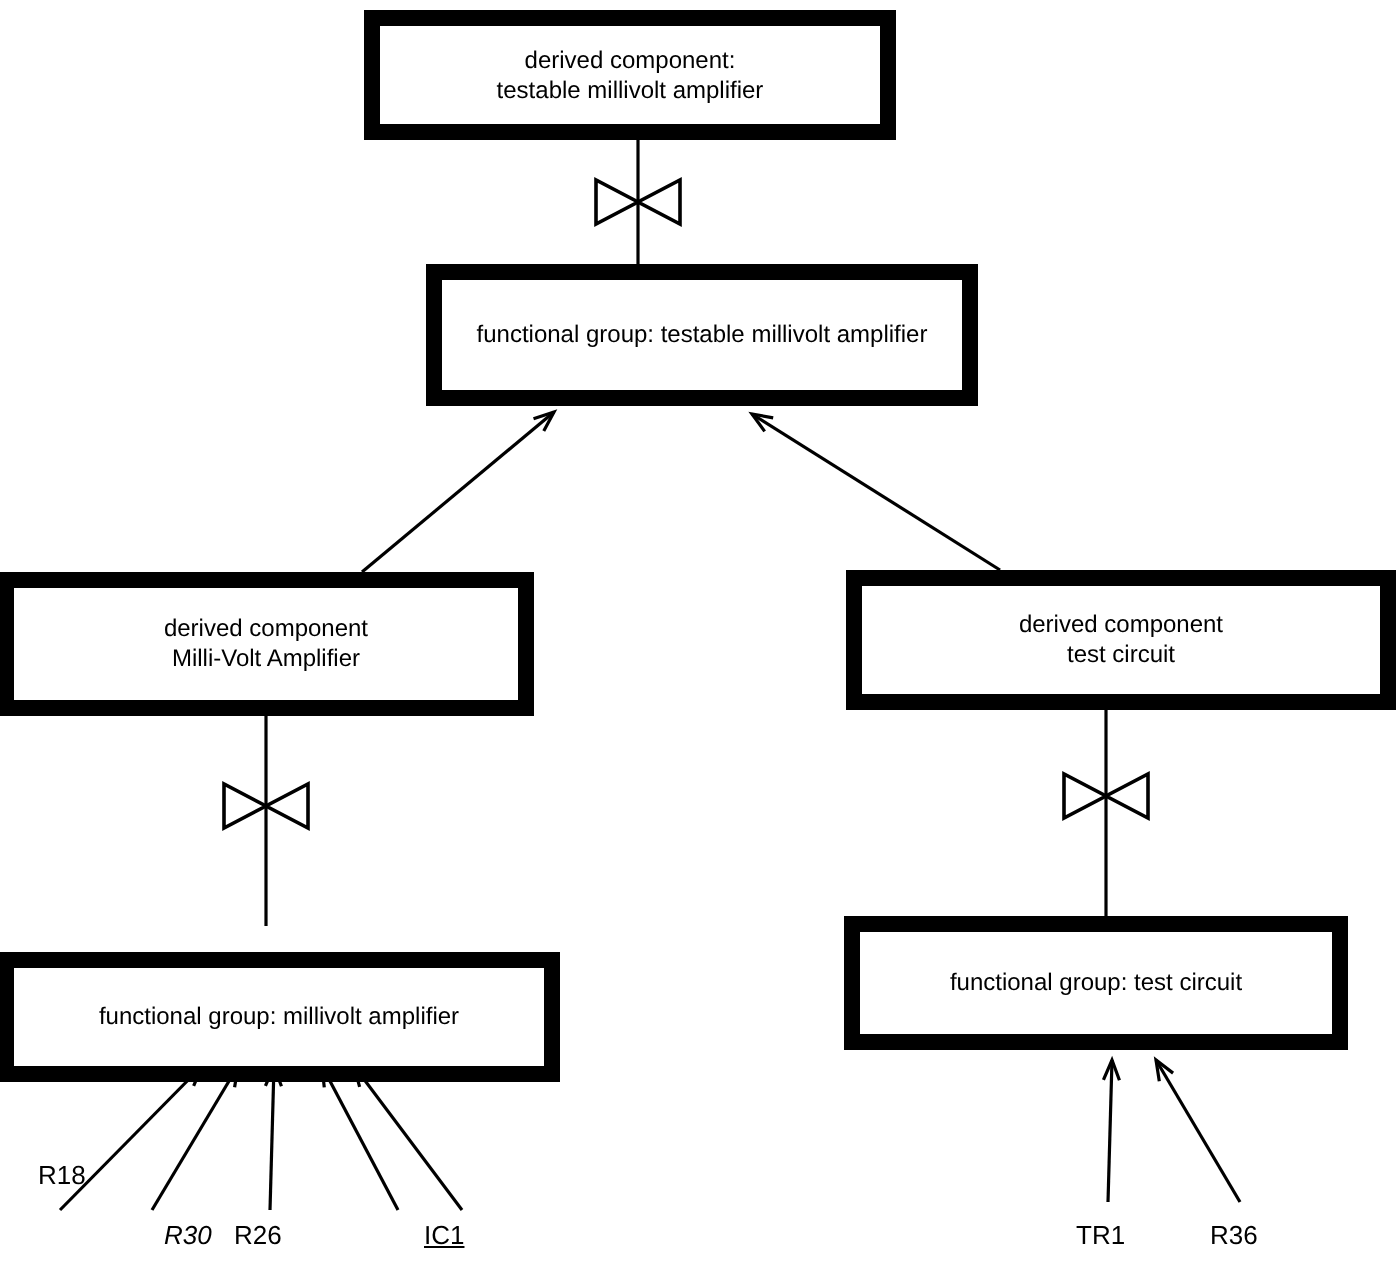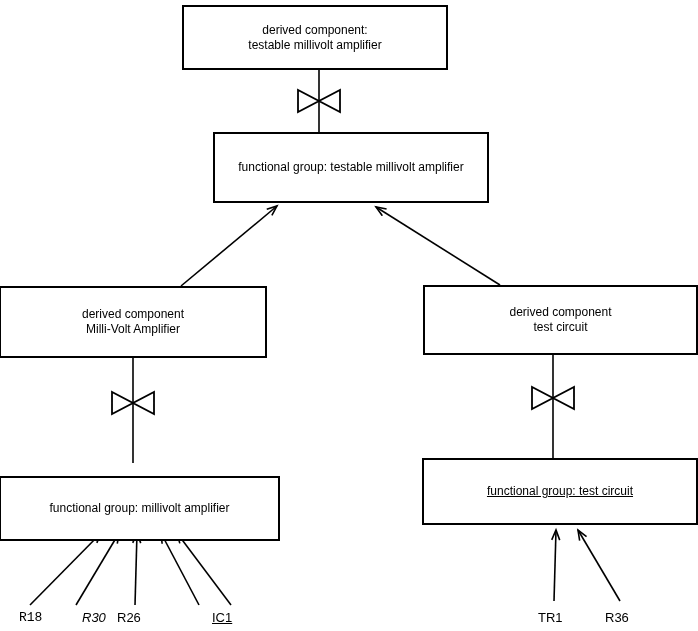--- a/index.html
+++ b/index.html
@@ -20,21 +20,21 @@
   #diagram-svg {
     position: absolute;
     left: 0;
     top: 0;
     width: 698px;
     height: 631px;
   }
   .node-box {
     position: absolute;
     box-sizing: border-box;
-    border: 2px solid #000000;
+    border: 8px solid #000000;
     background: #ffffff;
     display: flex;
     align-items: center;
     justify-content: center;
     text-align: center;
   }
   .node-label {
     font-family: "Liberation Sans", sans-serif;
     font-size: 12px;
     line-height: 15px;
@@ -103,26 +103,26 @@
         <div class="node-label">derived component
 Milli-Volt Amplifier</div>
       </div>
       <div class="node-box" style="left: 423px; top: 285px; width: 275px; height: 70px;">
         <div class="node-label">derived component
 test circuit</div>
       </div>
       <div class="node-box" style="left: -1px; top: 476px; width: 281px; height: 65px;">
         <div class="node-label">functional group: millivolt amplifier</div>
       </div>
-      <div class="node-box" style="left: 422px; top: 458px; width: 276px; height: 67px; text-decoration: underline;">
+      <div class="node-box" style="left: 422px; top: 458px; width: 252px; height: 67px;">
         <div class="node-label">functional group: test circuit</div>
       </div>
     </div>
   <div id="leaf-layer">
-      <div class="leaf-label" style="left: 19px; top: 611px; font-family: Liberation Mono, monospace;">R18</div>
+      <div class="leaf-label" style="left: 19px; top: 581px;">R18</div>
       <div class="leaf-label" style="left: 82px; top: 611px; font-style: italic;">R30</div>
       <div class="leaf-label" style="left: 117px; top: 611px;">R26</div>
       <div class="leaf-label" style="left: 167px; top: 611px; margin-top: 39px;">R22</div>
       <div class="leaf-label" style="left: 212px; top: 611px; text-decoration: underline;">IC1</div>
       <div class="leaf-label" style="left: 538px; top: 611px;">TR1</div>
       <div class="leaf-label" style="left: 605px; top: 611px;">R36</div>
     </div>
 
 </div>
 

